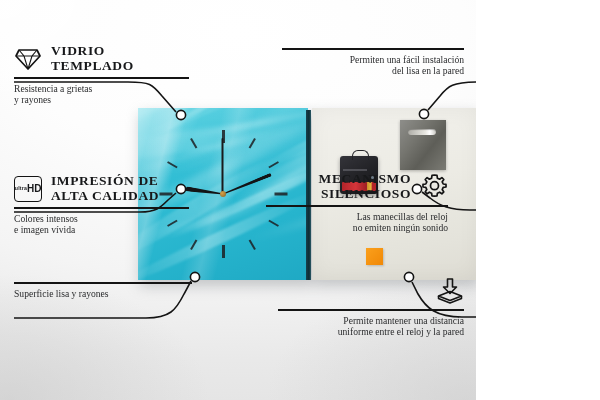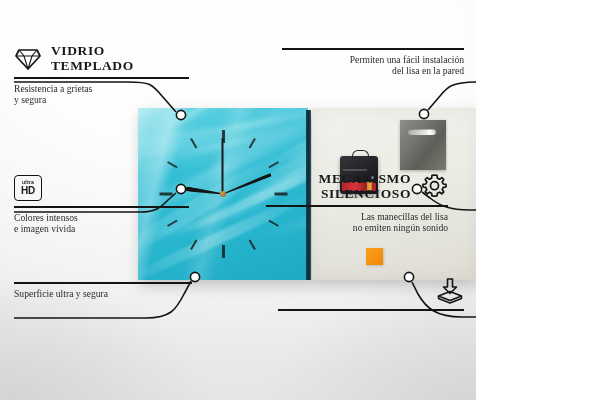--- a/index.html
+++ b/index.html
@@ -232,21 +232,20 @@
     display: flex;
     align-items: center;
     justify-content: center;
   }
   .ico svg { display: block; }
   .hd-box {
     width: 26px; height: 24px;
     border: 1.8px solid #141414;
     border-radius: 4px;
     display: flex;
-    flex-direction: column;
     align-items: center;
     justify-content: center;
     line-height: 1;
   }
   .hd-box .u {
     font-family: "Liberation Sans", sans-serif;
     font-size: 5.2px;
     font-weight: 700;
     letter-spacing: .2px;
     margin-bottom: .5px;
@@ -367,70 +366,74 @@
         <svg width="26" height="24" viewBox="0 0 26 24">
           <path d="M4 3 H22 L25 9 L13 22 L1 9 Z" fill="none" stroke="#141414" stroke-width="1.7" stroke-linejoin="round"></path>
           <path d="M1 9 H25 M4 3 L9 9 L13 22 M22 3 L17 9 L13 22 M9 9 H17" fill="none" stroke="#141414" stroke-width="1.1"></path>
         </svg>
       </span>
       <span class="title">VIDRIO
 TEMPLADO</span>
     </div>
     <div class="rule"></div>
     <div class="desc">Resistencia a grietas
-y segura</div>
+y rayones</div>
   </div>
 
   <div class="callout left" id="co-impresion">
     <div class="head">
       <span class="ico">
         <span class="hd-box">
           <span class="u">ultra</span>
           <span class="h">HD</span>
         </span>
       </span>
+      <span class="title">IMPRESIÓN DE
+ALTA CALIDAD</span>
     </div>
     <div class="rule"></div>
     <div class="desc">Colores intensos
 e imagen vívida</div>
   </div>
 
   <div class="callout left" id="co-bordes">
     <div class="rule"></div>
-    <div class="desc">Superficie ultra y segura</div>
+    <div class="desc">Superficie lisa y rayones</div>
   </div>
 
   <div class="callout right" id="co-manejas">
     <div class="rule"></div>
     <div class="desc">Permiten una fácil instalación
 del lisa en la pared</div>
   </div>
 
   <div class="callout right" id="co-mecanismo">
     <div class="head">
       <span class="ico">
         <svg width="27" height="27" viewBox="0 0 27 27">
           <path d="M13.5 2 L16 2.4 L16.4 5.2 L18.6 6.2 L20.9 4.6 L22.8 6.5 L21.2 8.8 L22.2 11 L25 11.4 L25 14 L22.2 14.4 L21.2 16.6 L22.8 18.9 L20.9 20.8 L18.6 19.2 L16.4 20.2 L16 23 L13.5 23.2 L11 23 L10.6 20.2 L8.4 19.2 L6.1 20.8 L4.2 18.9 L5.8 16.6 L4.8 14.4 L2 14 L2 11.4 L4.8 11 L5.8 8.8 L4.2 6.5 L6.1 4.6 L8.4 6.2 L10.6 5.2 L11 2.4 Z" fill="none" stroke="#141414" stroke-width="1.7" stroke-linejoin="round"></path>
           <circle cx="13.5" cy="12.7" r="4" fill="none" stroke="#141414" stroke-width="1.7"></circle>
         </svg>
       </span>
       <span class="title">MECANISMO
 SILENCIOSO</span>
     </div>
     <div class="rule"></div>
-    <div class="desc">Las manecillas del lisa
+    <div class="desc">Las manecillas del reloj
 no emiten ningún sonido</div>
   </div>
 
   <div class="callout right" id="co-espaciador">
     <div class="head">
       <span class="ico">
         <svg width="28" height="26" viewBox="0 0 28 26">
           <path d="M11.5 1 H16.5 V9 H20.5 L14 15.5 L7.5 9 H11.5 Z" fill="none" stroke="#141414" stroke-width="1.6" stroke-linejoin="round"></path>
           <path d="M14 13.5 L25.5 18 L14 22.5 L2.5 18 Z" fill="none" stroke="#141414" stroke-width="1.6" stroke-linejoin="round"></path>
           <path d="M2.5 18 V20.5 L14 25 L25.5 20.5 V18" fill="none" stroke="#141414" stroke-width="1.5" stroke-linejoin="round"></path>
         </svg>
       </span>
     </div>
     <div class="rule"></div>
+    <div class="desc">Permite mantener una distancia
+uniforme entre el reloj y la pared</div>
   </div>
 
 </div>
 
 </body></html>

